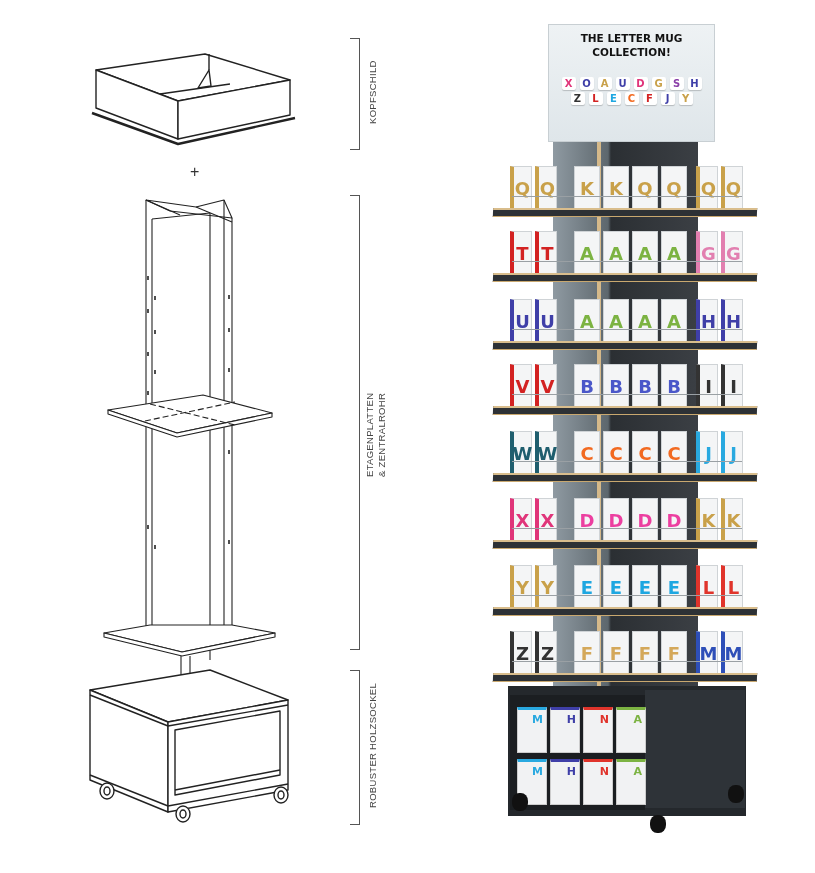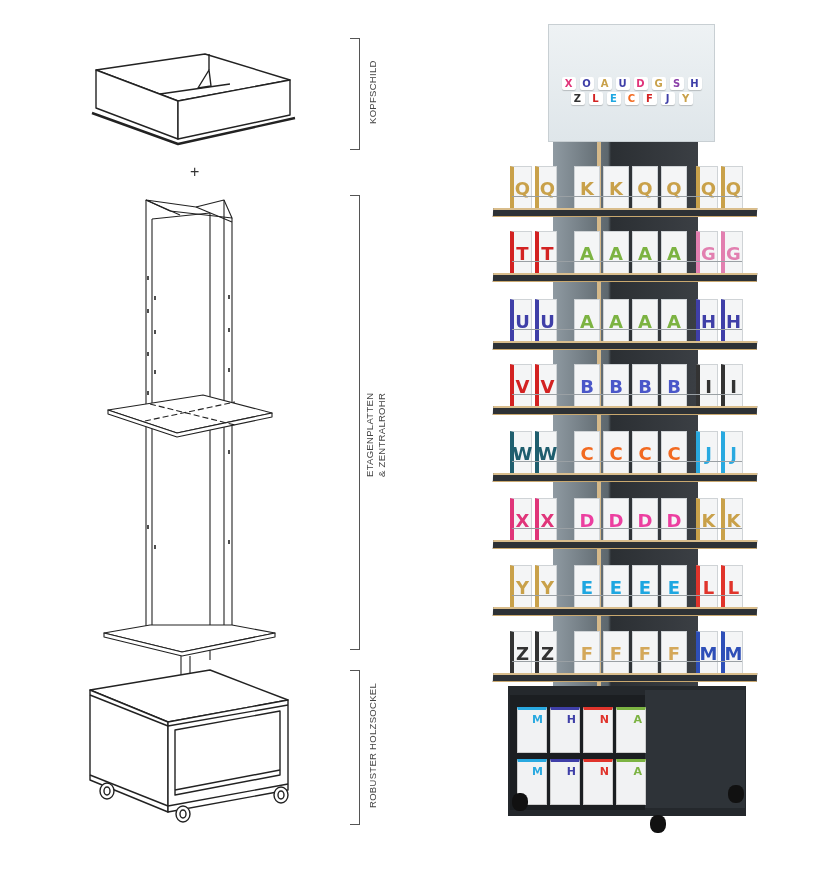--- a/index.html
+++ b/index.html
@@ -117,20 +117,24 @@
   <span>&amp; ZENTRALROHR</span>
 </div>
 
 <div class="bracket" style="left:350px;top:670px;height:155px;"></div>
 <div class="vlabel" style="left:367px;top:680px;height:130px;">ROBUSTER HOLZSOCKEL</div>
 
 <div class="post"></div>
 <div class="post-edge"></div>
 
 <div class="sign">
+  <div class="sign-title">
+    <span>THE LETTER MUG</span><br>
+    <span>COLLECTION!</span>
+  </div>
   <div class="sign-letters">
     <span style="color:#e0357a">X</span>
     <span style="color:#3f3fa8">O</span>
     <span style="color:#c9a14a">A</span>
     <span style="color:#3f3fa8">U</span>
     <span style="color:#e0357a">D</span>
     <span style="color:#c9a14a">G</span>
     <span style="color:#8a3fa8">S</span>
     <span style="color:#3f3fa8">H</span>
     <span style="color:#333">Z</span>

